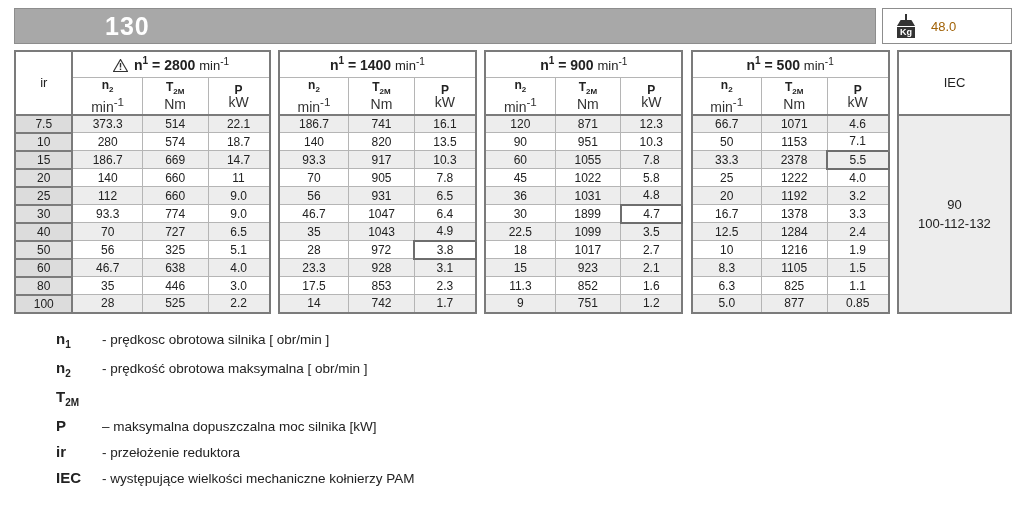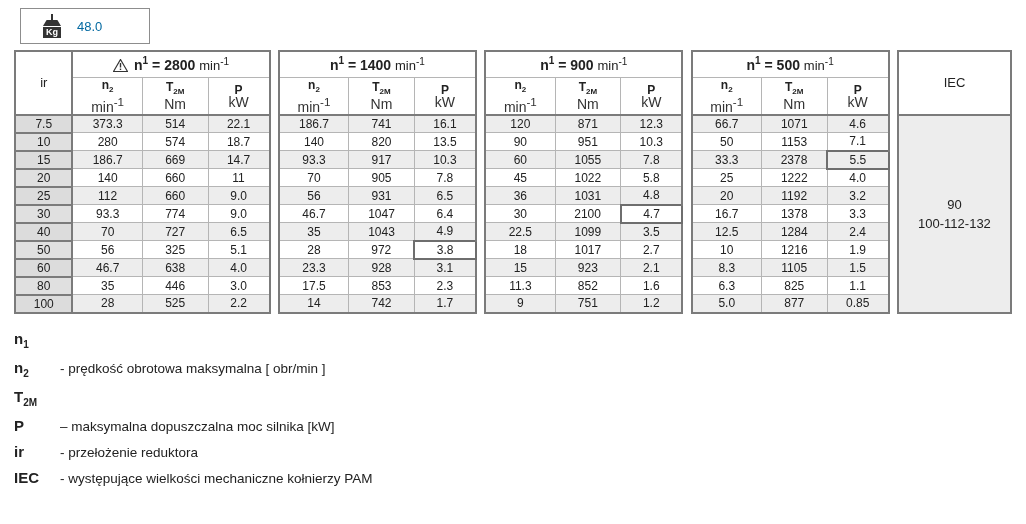--- a/index.html
+++ b/index.html
@@ -38,21 +38,21 @@
     letter-spacing: 1px;
   }
   .weight-box {
     width: 130px;
     margin-left: 6px;
     border: 1px solid #8d8d8d;
     display: flex;
     align-items: center;
     justify-content: flex-start;
     gap: 14px;
-    padding: 0 20px;
+    padding: 0 12px;
     background: #ffffff;
   }
   .kg-icon {
     display: flex;
     flex-direction: column;
     align-items: center;
     line-height: 1;
   }
   .kg-icon .hook {
     width: 22px; height: 12px;
@@ -76,21 +76,21 @@
   .kg-icon .kg-label {
     background: #333;
     color: #fff;
     font-size: 9px;
     font-weight: bold;
     padding: 1px 3px;
     margin-top: 1px;
   }
   .weight-value {
     font-size: 13px;
-    color: #0369a1;
+    color: #a16207;
   }
 
   
   table.main {
     border-collapse: collapse;
     width: 100%;
     font-size: 12px;
     table-layout: fixed;
   }
   table.main td, table.main th {
@@ -160,36 +160,40 @@
   
   .legend {
     margin-top: 16px;
     font-size: 13.5px;
     color: #222;
   }
   .legend .row {
     display: flex;
     align-items: baseline;
     margin-bottom: 9px;
+    margin-left: 42px;
   }
   .legend .sym {
     width: 46px;
     font-weight: bold;
     font-size: 15px;
     flex: 0 0 46px;
   }
   .legend .sym sub { font-size: 10px; font-weight: bold; }
   .legend .desc { flex: 1 1 auto; }
 </style>
 </head>
 <body>
 
 <div class="page">
 
   <div class="header-row">
+    <div class="title-bar">
+      <span class="title">130</span>
+    </div>
     <div class="weight-box">
       <span class="kg-icon">
         <span class="hook"></span>
         <span class="kg-label">Kg</span>
       </span>
       <span class="weight-value">48.0</span>
     </div>
   </div>
 
   <table class="main">
@@ -405,21 +409,21 @@
           <td class="ir outer-b">30</td>
           <td class="grp-left">93.3</td>
           <td class="">774</td>
           <td class="grp-right">9.0</td>
           <td class="sep"></td>
           <td class="grp-left">46.7</td>
           <td class="">1047</td>
           <td class="grp-right">6.4</td>
           <td class="sep"></td>
           <td class="grp-left">30</td>
-          <td class="">2100</td>
+          <td class="">1899</td>
           <td class="grp-right boxed">4.7</td>
           <td class="sep"></td>
           <td class="grp-left">16.7</td>
           <td class="">1378</td>
           <td class="grp-right">3.3</td>
           <td class="sep"></td>
         </tr>
         <tr class="shade">
           <td class="ir outer-b">40</td>
           <td class="grp-left">70</td>
@@ -514,20 +518,21 @@
           <td class="bot-b">877</td>
           <td class="grp-right bot-b">0.85</td>
           <td class="sep"></td>
         </tr>
       </tbody>
   </table>
 
   <div class="legend" id="legend">
       <div class="row">
         <div class="sym">n<sub>1</sub></div>
+        <div class="desc">- prędkosc obrotowa silnika [ obr/min ]</div>
       </div>
       <div class="row">
         <div class="sym">n<sub>2</sub></div>
         <div class="desc">- prędkość obrotowa maksymalna [ obr/min ]</div>
       </div>
       <div class="row">
         <div class="sym">T<sub>2M</sub></div>
       </div>
       <div class="row">
         <div class="sym">P</div>

